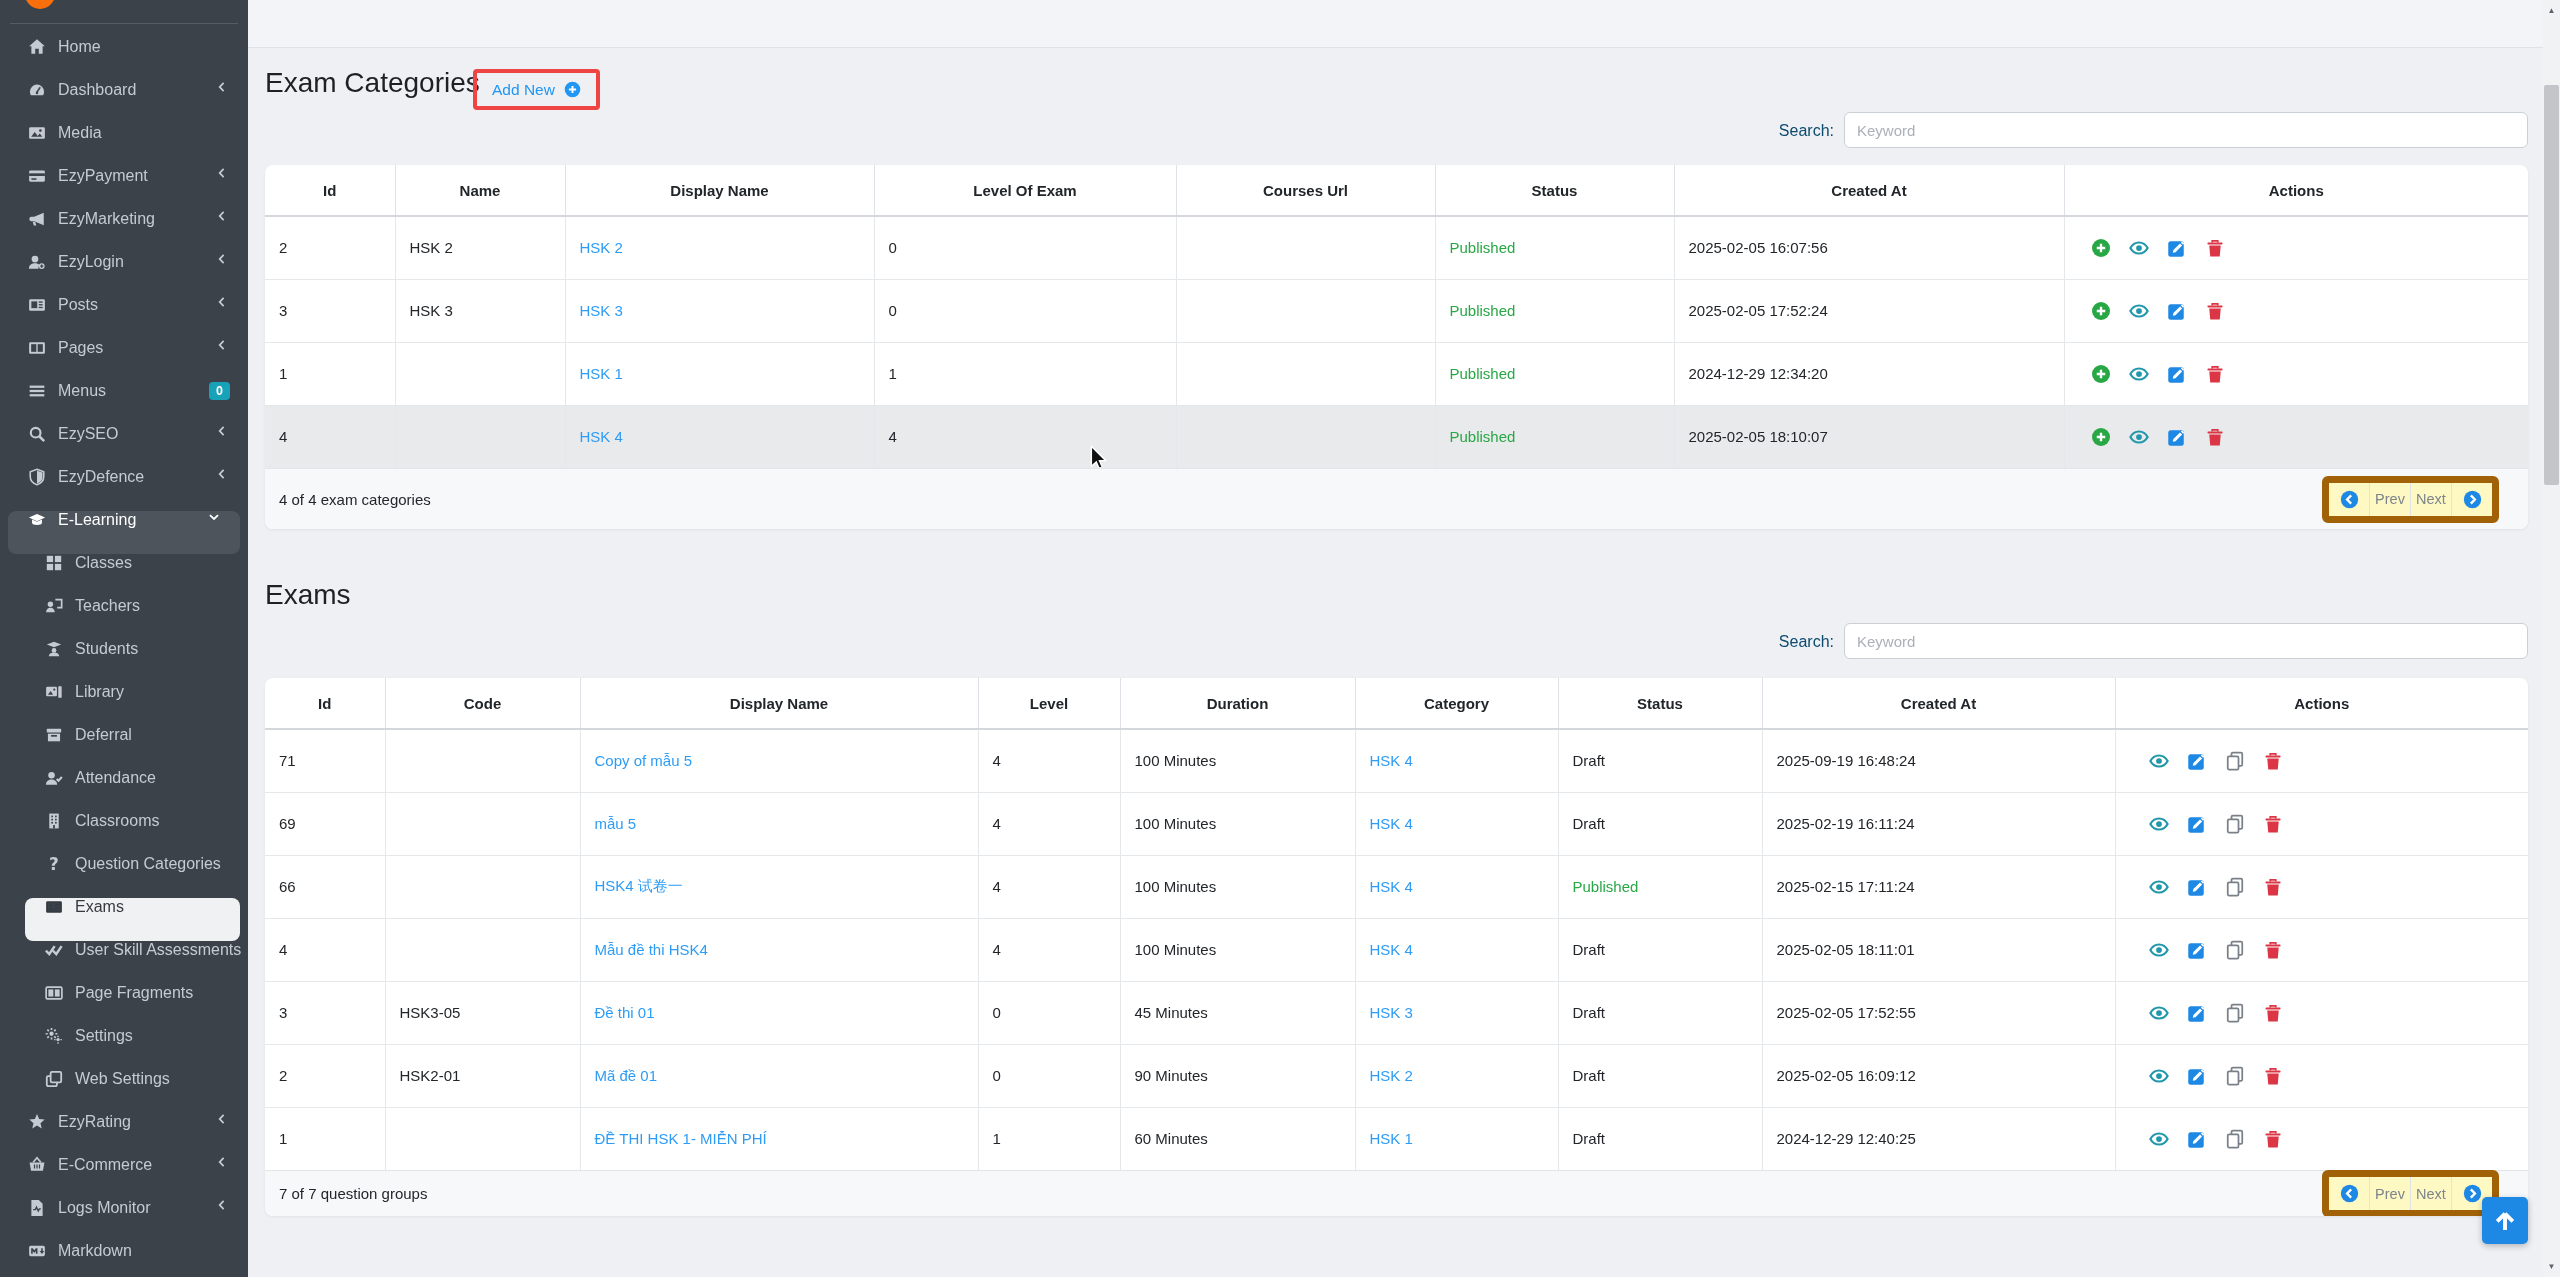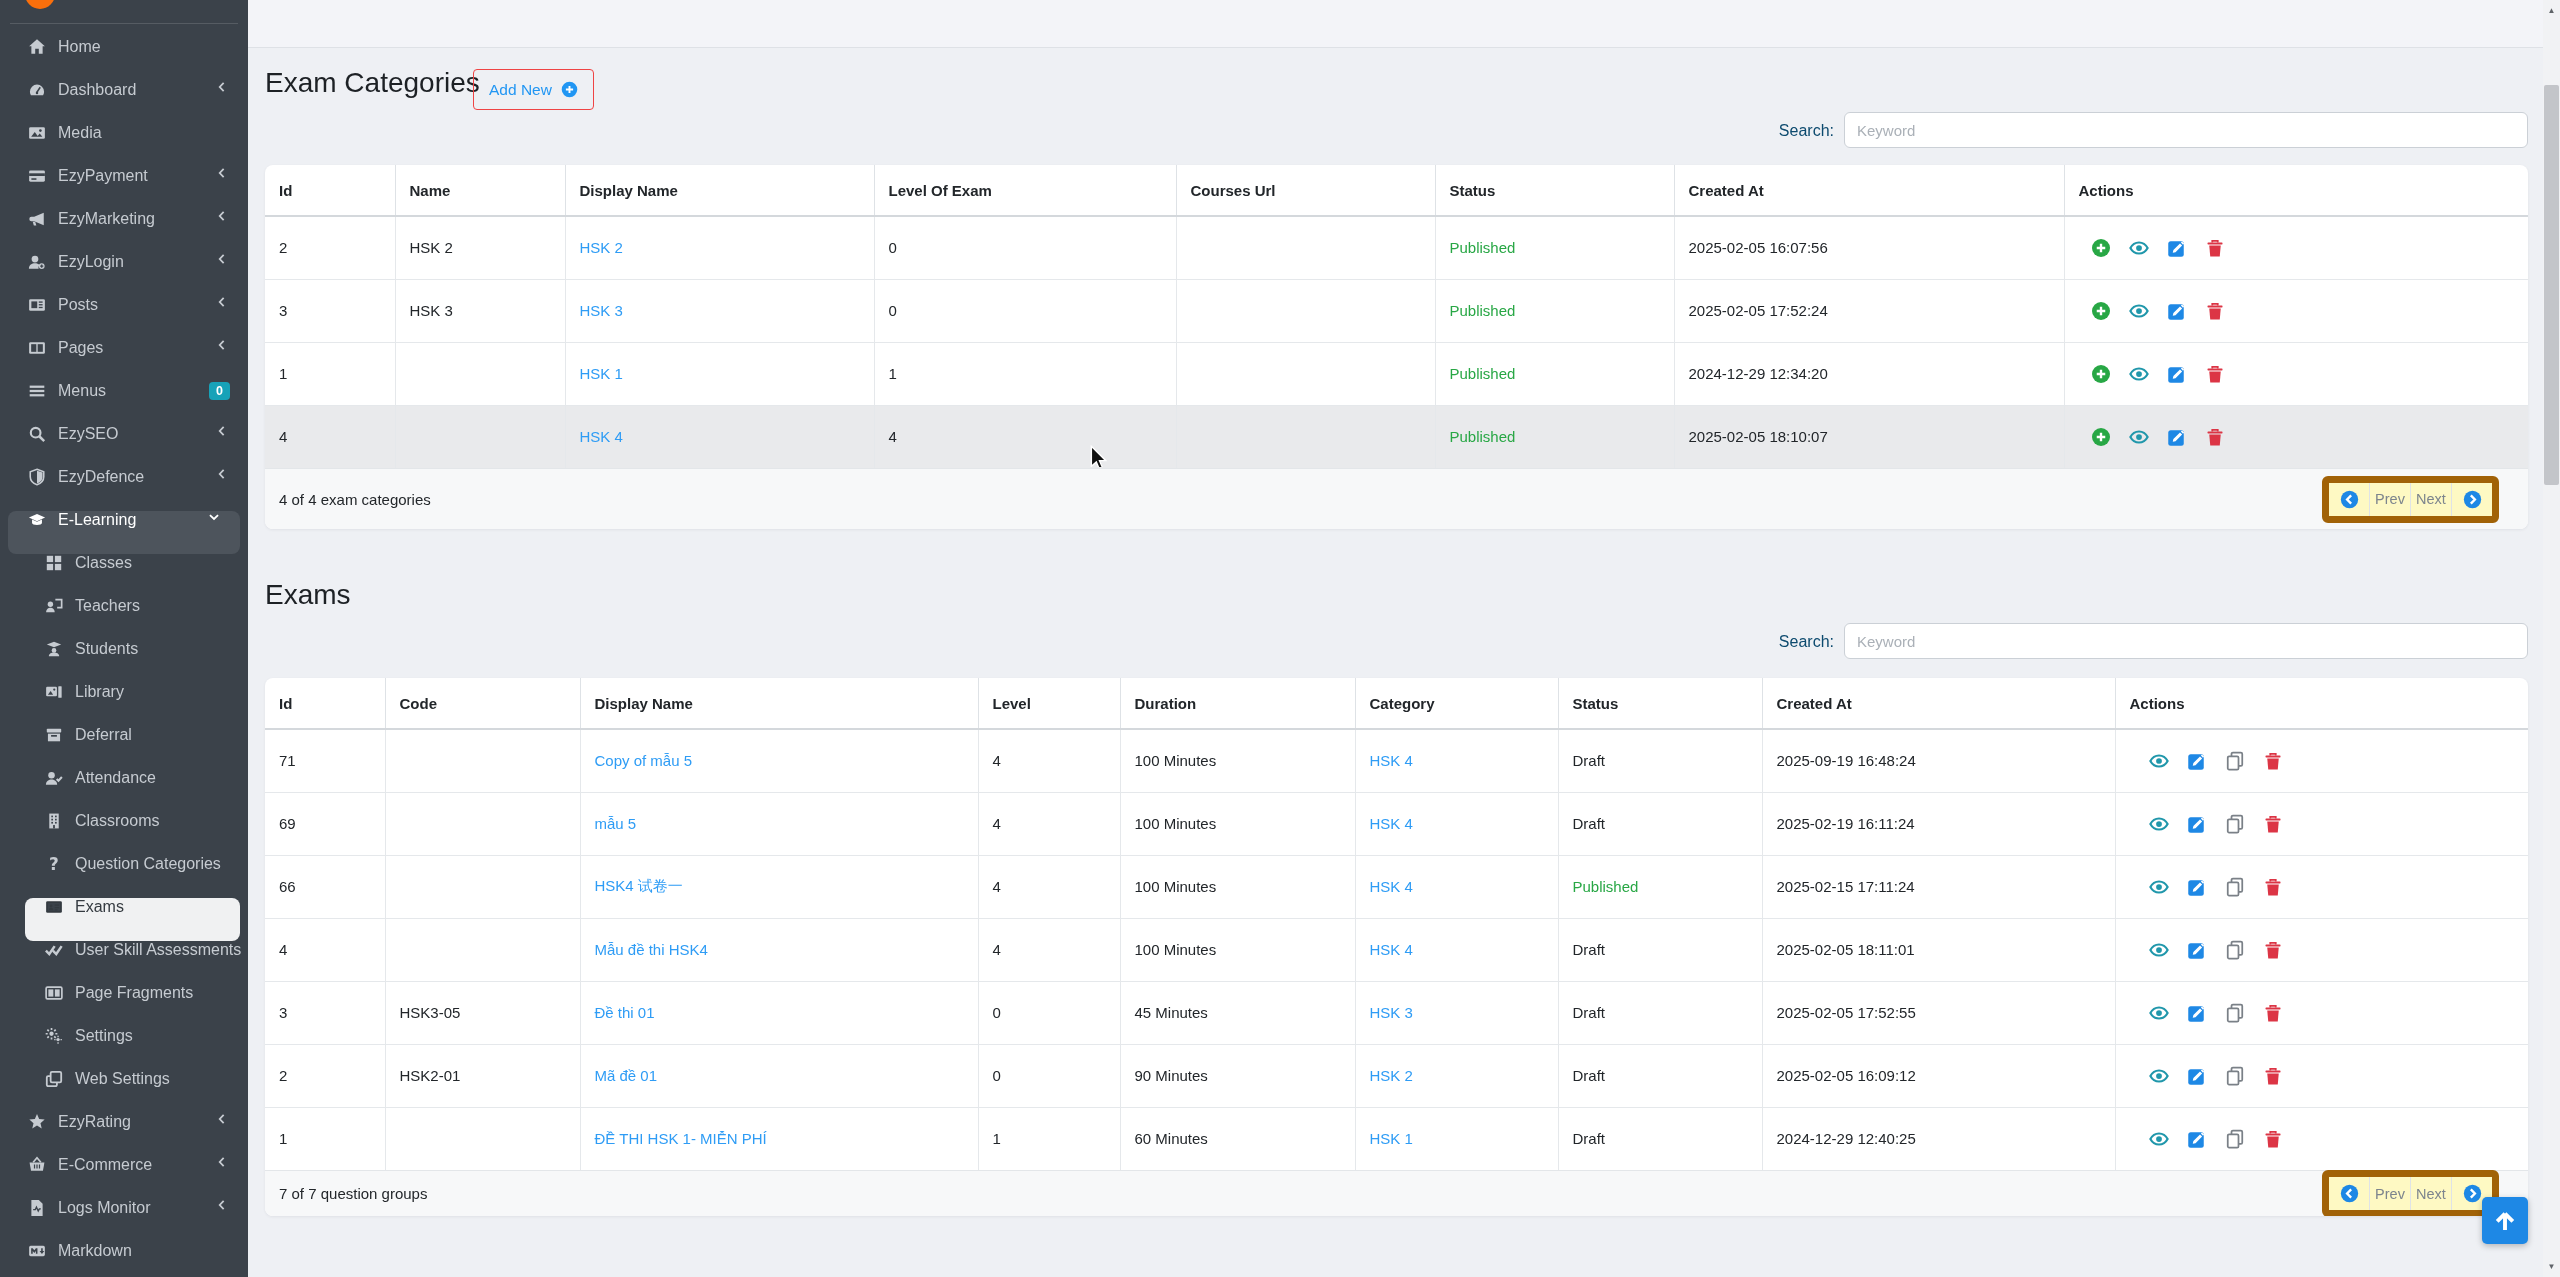--- a/index.html
+++ b/index.html
@@ -20,38 +20,38 @@
   .side-item .badge{position:absolute;right:18px;background:#17a2b8;color:#fff;font-size:12.5px;
              font-weight:bold;padding:2.5px 7px;border-radius:4px;line-height:1}
   .side-item.open{background:#4d545c;border-radius:8px;margin:0 8px;padding-left:20px;color:#fff}
   .side-item.active{background:#f0f1f2;border-radius:8px;margin:0 8px 0 25px;padding-left:20px;color:#343a40}
 
   
   .topstrip{position:absolute;left:248px;top:0;width:2295px;height:47px;background:#f3f4f8;border-bottom:1px solid #dee1e6}
   .title{position:absolute;font-size:28px;font-weight:400;color:#1d2125;margin:0;line-height:38px}
   #t1{left:265px;top:64px} #t2{left:265px;top:576px}
   #addnew{position:absolute;left:473px;top:69px;height:41px;display:flex;align-items:center;gap:9px;
-          padding:0 15px;background:transparent;border:1px solid #ef4444;border-radius:4px;
+          padding:0 15px;background:transparent;border:4px solid #ef4444;border-radius:4px;
           color:#2196f3;font-size:15.5px;font-family:inherit;cursor:pointer}
   .bicon svg{display:block}
   #addnew .bicon svg{width:17px;height:17px}
   .slabel{position:absolute;width:90px;text-align:right;font-size:16px;color:#0c4a6e}
   #sl1{left:1744px;top:122px} #sl2{left:1744px;top:633px}
   .sinput{position:absolute;left:1844px;width:684px;height:36px;box-sizing:border-box;background:#fff;
           border:1px solid #cbd0d6;border-radius:6px;padding:12px 12px;font-size:15px;color:#333;
           font-family:inherit;outline:none}
   .sinput::placeholder{color:#aab0b7}
   #si1{top:112px} #si2{top:623px}
 
   
   .card{position:absolute;left:265px;width:2263px;background:#fff;border-radius:8px;
         box-shadow:0 1px 3px rgba(40,45,50,.07);overflow:hidden}
   #card1{top:165px;height:364px} #card2{top:678px;height:538px}
   table{border-collapse:collapse;table-layout:fixed;width:2263px;font-size:15px;color:#22262a}
-  th{height:51px;text-align:left;font-weight:700;padding:0 14px;border:1px solid #dee2e6;
+  th{height:51px;text-align:center;font-weight:700;padding:0 14px;border:1px solid #dee2e6;
      border-top:none;border-bottom:2px solid #d4d8dc;box-sizing:border-box}
   td{height:63px;padding:0 14px;border:1px solid #e5e8eb;vertical-align:middle;box-sizing:border-box;
      overflow:hidden;white-space:nowrap}
   th:first-child,td:first-child{border-left:none}
   th:last-child,td:last-child{border-right:none}
   tbody tr:last-child td{border-bottom:none}
   tr.hoverrow td{background:#e9eaec}
   .link{color:#2e9cf5;text-decoration:none;cursor:pointer}
   .st-pub{color:#28a745}
   .st-draft{color:#22262a}

